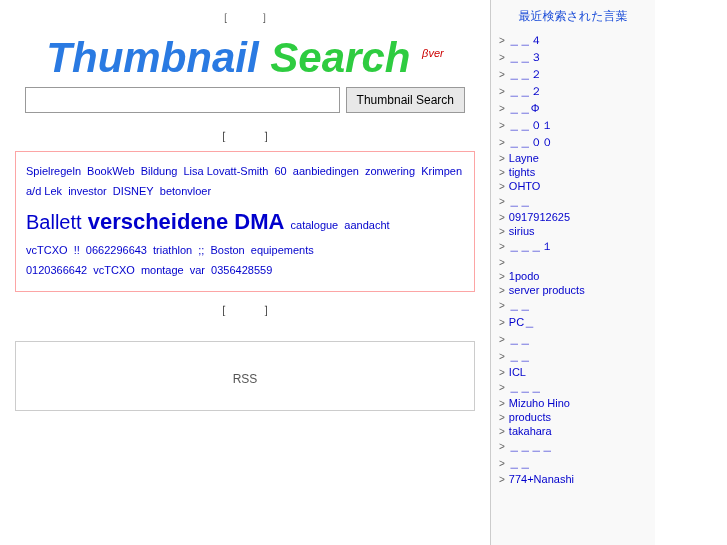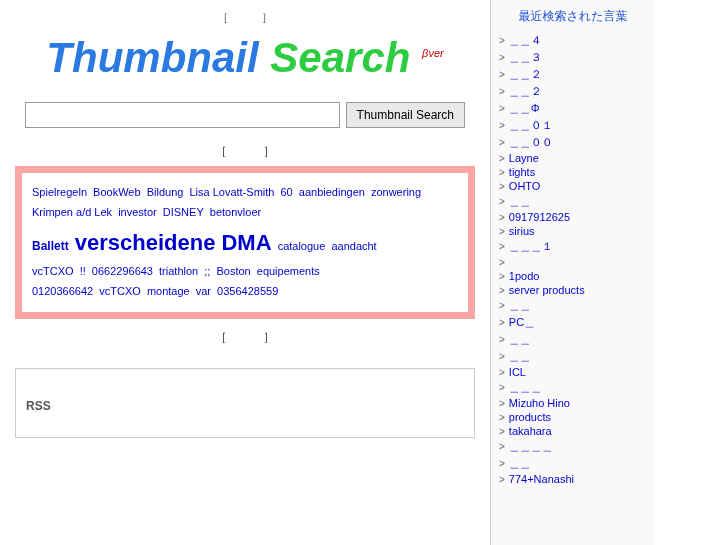--- a/index.html
+++ b/index.html
@@ -21,21 +21,20 @@
     #sidebar {
       width: 165px;
       border-left: 1px solid #ccc;
       padding: 8px;
       background: #f9f9f9;
     }
 
     
     #logo-area {
       text-align: center;
-      margin-bottom: 15px;
       padding: 8px 0;
     }
 
     #logo-text {
       font-size: 42px;
       font-weight: bold;
       font-family: Impact, Arial Black, sans-serif;
       line-height: 1;
       display: inline-block;
       position: relative;
@@ -88,21 +87,21 @@
     
     .bracket-heading {
       text-align: center;
       color: #333;
       font-size: 12px;
       margin-bottom: 6px;
     }
 
     
     #word-cloud {
-      border: 7px solid #fca5a5;
+      border: 1px solid #fca5a5;
       padding: 10px;
       margin-bottom: 10px;
       min-height: 120px;
       line-height: 1.8;
       text-align: left;
       font-size: 11px;
     }
 
     #word-cloud a {
       color: #0000cc;
@@ -110,33 +109,32 @@
       margin-right: 3px;
     }
 
     .word-large {
       font-size: 22px;
       font-weight: bold;
       color: #0000cc;
     }
 
     .word-medium {
-      font-size: 12px;
-      font-weight: bold;
+      font-size: 20px;
+      font-weight: normal;
       color: #0000cc;
     }
 
     
     #rss-area {
       border: 1px solid #ccc;
       padding: 10px;
-      text-align: left;
+      text-align: center;
       min-height: 70px;
       margin-top: 22px;
-      font-weight: bold;
     }
 
     #rss-label {
       color: #555;
       font-size: 12px;
       display: block;
       margin-top: 20px;
     }
 
     

